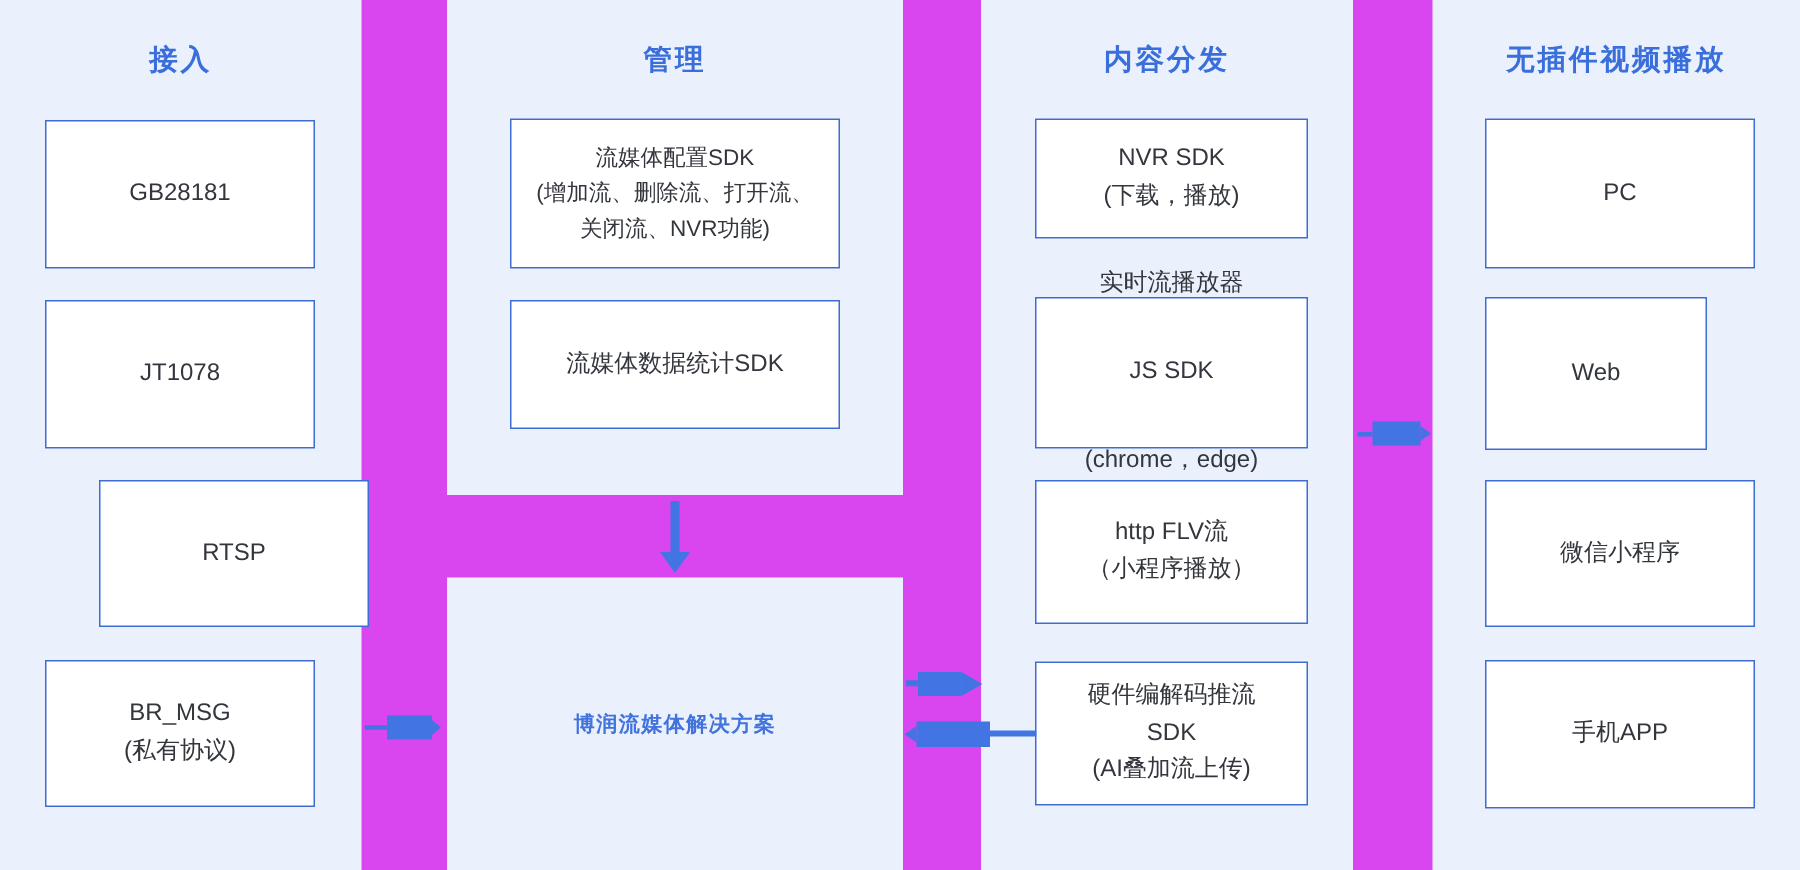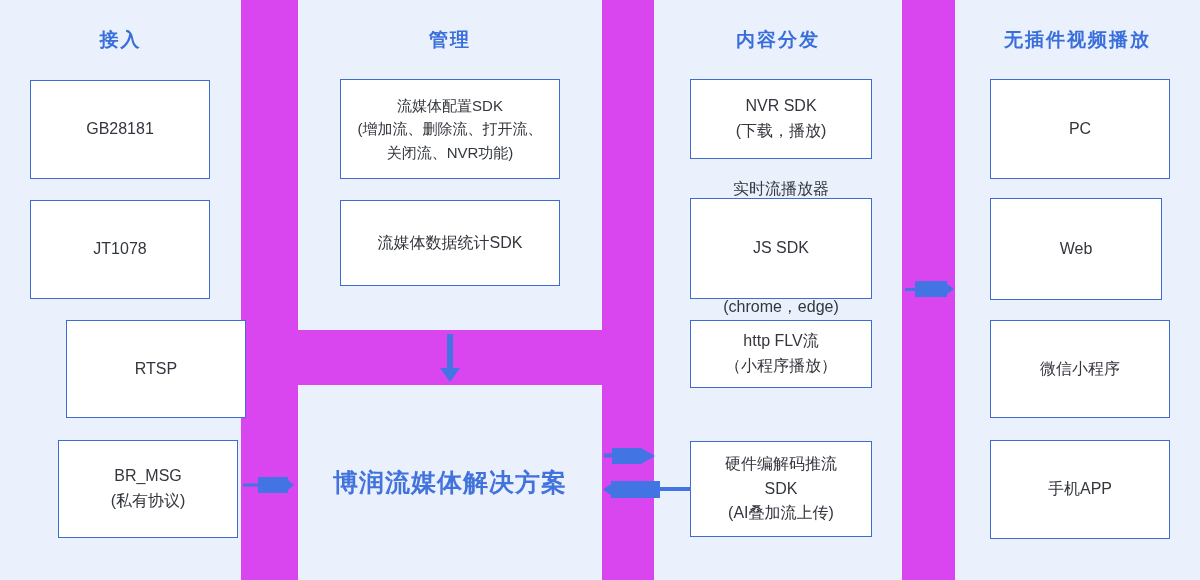--- a/index.html
+++ b/index.html
@@ -41,21 +41,21 @@
     line-height: 1.55;
   }
   .node.small { font-size: 15px; }
   .solution-panel {
     display: flex;
     align-items: center;
     justify-content: center;
   }
   .solution-label {
     color: var(--solution-text, #4273dc);
-    font-size: 25px;
+    font-size: 14px;
     font-weight: bold;
     letter-spacing: 1px;
   }
   .arrow { position: absolute; }
   .arrow svg { display: block; }
   .arrow-fill { fill: var(--arrow, #4374e4); }
 </style>
 </head>
 <body>
 
@@ -65,21 +65,21 @@
     <h2 class="panel-title">接入</h2>
     <div class="node" style="left:30px; top:80px; width:180px; height:99px;">
       <div>GB28181</div>
     </div>
     <div class="node" style="left:30px; top:200px; width:180px; height:99px;align-items:center;">
       <div>JT1078</div>
     </div>
     <div class="node" style="left:30px; top:320px; width:180px; height:98px;margin-left:36px;">
       <div>RTSP</div>
     </div>
-    <div class="node" style="left:30px; top:440px; width:180px; height:98px;margin-left:28px;">
+    <div class="node" style="left:30px; top:440px; width:180px; height:98px;">
       <div>BR_MSG</div>
       <div>(私有协议)</div>
     </div>
   </section>
 
   <section class="panel" style="left:298px; top:0; width:304px; height:330px;">
     <h2 class="panel-title">管理</h2>
     <div class="node small" style="left:42px; top:79px; width:220px; height:100px;text-align:right;">
       <div>流媒体配置SDK</div>
       <div>(增加流、删除流、打开流、</div>
@@ -98,37 +98,37 @@
     <h2 class="panel-title">内容分发</h2>
     <div class="node" style="left:36px; top:79px; width:182px; height:80px;">
       <div>NVR SDK</div>
       <div>(下载，播放)</div>
     </div>
     <div class="node" style="left:36px; top:198px; width:182px; height:101px;gap:34px;">
       <div>实时流播放器</div>
       <div>JS SDK</div>
       <div>(chrome，edge)</div>
     </div>
-    <div class="node" style="left:36px; top:320px; width:182px; height:68px;">
+    <div class="node" style="left:36px; top:320px; width:182px; height:96px;">
       <div>http FLV流</div>
       <div>（小程序播放）</div>
     </div>
     <div class="node" style="left:36px; top:441px; width:182px; height:96px;">
       <div>硬件编解码推流</div>
       <div>SDK</div>
       <div>(AI叠加流上传)</div>
     </div>
   </section>
 
   <section class="panel" style="left:955px; top:0; width:245px; height:580px;">
     <h2 class="panel-title">无插件视频播放</h2>
     <div class="node" style="left:35px; top:79px; width:180px; height:100px;">
       <div>PC</div>
     </div>
-    <div class="node" style="left:35px; top:198px; width:172px; height:102px;">
+    <div class="node" style="left:35px; top:198px; width:148px; height:102px;">
       <div>Web</div>
     </div>
     <div class="node" style="left:35px; top:320px; width:180px; height:98px;">
       <div>微信小程序</div>
     </div>
     <div class="node" style="left:35px; top:440px; width:180px; height:99px;">
       <div>手机APP</div>
     </div>
   </section>
 

